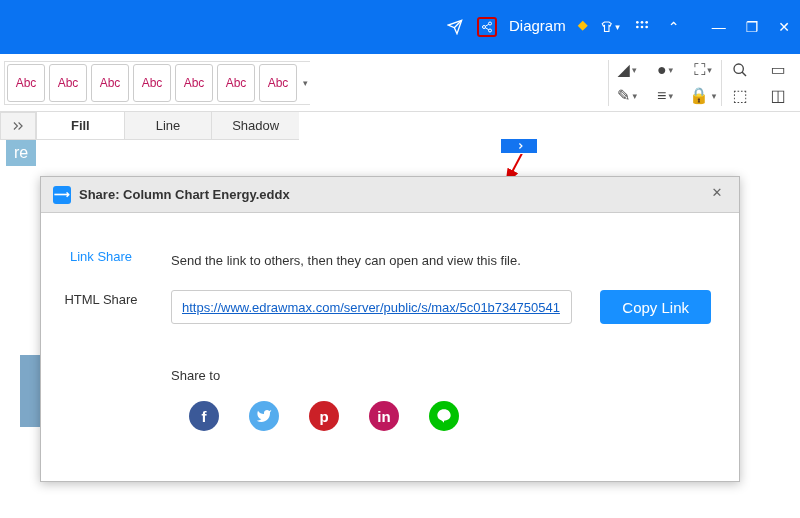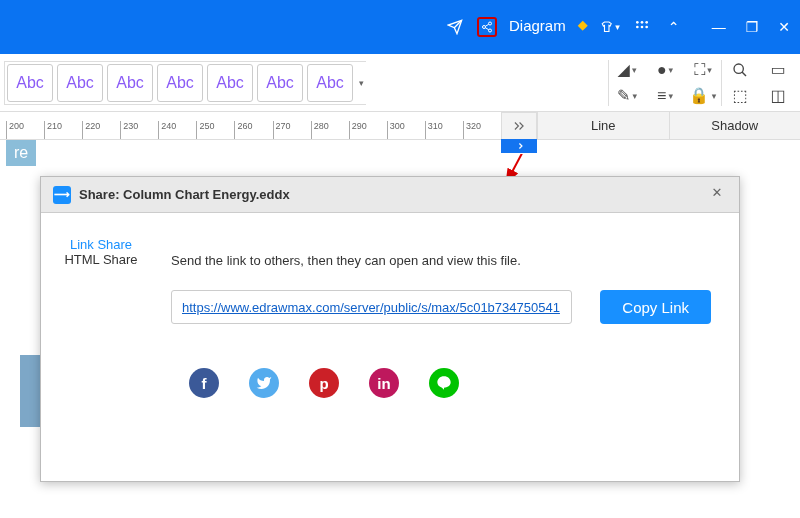--- a/index.html
+++ b/index.html
@@ -11,21 +11,21 @@
 .win-btn{color:#fff;font-size:14px;line-height:1;cursor:pointer}
 .tb-right{display:flex;align-items:flex-start;gap:12px}
 .tb-ico{width:20px;height:20px;display:flex;align-items:center;justify-content:center;color:#fff;cursor:pointer}
 .tb-label{color:#fff;font-size:15px}
 .tb-diamond{color:#ffc107}
 .share-highlight{border:2px solid #c00;border-radius:3px;padding:2px}
 
 
 .toolbar{height:58px;background:#fff;border-bottom:1px solid #ddd;display:flex;align-items:center;position:relative}
 .text-boxes{display:flex;gap:4px;margin-left:4px;padding:2px;border:1px solid #ddd;border-right:none}
-.txt-btn{width:46px;height:38px;border:1px solid #ccc;border-radius:3px;display:flex;align-items:center;justify-content:center;font-size:16px;color:#8b5cf6;background:#fff;cursor:pointer}
+.txt-btn{width:38px;height:38px;border:1px solid #ccc;border-radius:3px;display:flex;align-items:center;justify-content:center;font-size:12px;color:#be185d;background:#fff;cursor:pointer}
 .sep{width:1px;height:46px;background:#ddd;margin:0 8px}
 .tool-col{display:flex;flex-direction:column;gap:6px}
 .tool-row{display:flex;gap:18px;align-items:center}
 .tico{width:20px;height:20px;color:#444;display:flex;align-items:center;justify-content:center;font-size:16px;cursor:pointer}
 .dd{font-size:9px;margin-left:2px;color:#666}
 
 
 .subbar{height:28px;display:flex}
 .ruler-area{flex:1;background:#fff;border-bottom:1px solid #ddd;display:flex;align-items:flex-end;overflow:hidden;padding-left:6px}
 .ruler-tick{width:40px;font-size:9px;color:#666;border-left:1px solid #aaa;height:18px;text-align:left;padding-left:2px}
@@ -41,21 +41,21 @@
 .chart-bars{position:absolute;left:20px;top:215px;display:flex;gap:28px}
 .bar{width:40px;background:#7da7c7}
 
 
 .dialog{position:absolute;left:40px;top:176px;width:700px;height:306px;background:#fff;border:1px solid #bbb;box-shadow:0 2px 10px rgba(0,0,0,0.25);display:flex;flex-direction:column}
 .dlg-title{height:36px;background:#e9e9e9;border-bottom:1px solid #ccc;display:flex;align-items:center;padding:0 12px;gap:8px}
 .dlg-logo{width:18px;height:18px;background:#1890ff;border-radius:3px;display:flex;align-items:center;justify-content:center;color:#fff;font-size:11px;font-weight:700}
 .dlg-title-txt{font-weight:700;color:#333;flex:1}
 .dlg-close{width:20px;height:20px;color:#666;cursor:pointer;text-align:center}
 .dlg-body{flex:1;display:flex}
-.dlg-side{width:120px;padding-top:24px;display:flex;flex-direction:column;align-items:center;}
+.dlg-side{width:120px;padding-top:36px;display:flex;flex-direction:column;align-items:center;gap:28px}
 .side-item{font-size:13px;color:#333;cursor:pointer;text-align:center}
 .side-item.active{color:#1890ff}
 .dlg-main{flex:1;padding:40px 28px 20px 10px}
 .desc{font-size:13px;color:#333;margin-bottom:22px}
 .link-row{display:flex;gap:28px;align-items:center;margin-bottom:44px}
 .link-input{flex:1;height:34px;border:1px solid #ccc;border-radius:3px;padding:0 10px;color:#1060c9;text-decoration:underline;font-size:13px;display:flex;align-items:center;overflow:hidden;white-space:nowrap}
 .copy-btn{height:34px;padding:0 22px;background:#1890ff;color:#fff;border:none;border-radius:4px;font-size:15px;cursor:pointer}
 .share-to-lbl{font-size:13px;color:#333;margin-bottom:18px}
 .social-row{display:flex;gap:30px;align-items:center;padding-left:18px}
 .soc{width:30px;height:30px;border-radius:50%;display:flex;align-items:center;justify-content:center;color:#fff;font-weight:700;font-size:15px;cursor:pointer}
@@ -147,41 +147,27 @@
     </div>
     <div class="tool-row">
       <span class="tico">⬚</span>
       <span class="tico">◫</span>
     </div>
   </div>
   <div style="width:12px"></div>
 </div>
 
 <div class="subbar">
-  <div class="ruler-area" id="ruler">
-      <div class="ruler-tick">200</div>
-      <div class="ruler-tick">210</div>
-      <div class="ruler-tick">220</div>
-      <div class="ruler-tick">230</div>
-      <div class="ruler-tick">240</div>
-      <div class="ruler-tick">250</div>
-      <div class="ruler-tick">260</div>
-      <div class="ruler-tick">270</div>
-      <div class="ruler-tick">280</div>
-      <div class="ruler-tick">290</div>
-      <div class="ruler-tick">300</div>
-      <div class="ruler-tick">310</div>
-      <div class="ruler-tick">320</div>
-    </div>
   <div class="expand-btn">
     <svg width="14" height="14" viewBox="0 0 24 24" fill="none" stroke="#666" stroke-width="2">
         <path d="M13 6l6 6-6 6M5 6l6 6-6 6"></path>
       </svg>
   </div>
   <div class="right-panel">
+    <div class="rtab active">Fill</div>
     <div class="rtab">Line</div>
     <div class="rtab">Shadow</div>
   </div>
 </div>
 
 <div class="canvas-area">
   <div class="right-small-expand" style="top:-1px">
     <svg width="12" height="10" viewBox="0 0 24 24" fill="none" stroke="#fff" stroke-width="3">
         <path d="M13 6l6 6-6 6"></path>
       </svg>
@@ -213,20 +199,21 @@
     <div class="dlg-side">
       <div class="side-item active">Link Share</div>
       <div class="side-item">HTML Share</div>
     </div>
     <div class="dlg-main">
       <div class="desc">Send the link to others, then they can open and view this file.</div>
       <div class="link-row">
         <div class="link-input">https://www.edrawmax.com/server/public/s/max/5c01b734750541</div>
         <button class="copy-btn">Copy Link</button>
       </div>
+      <div class="share-to-lbl">Share to</div>
       <div class="social-row">
         <div class="soc fb">f</div>
         <div class="soc tw">
             <svg width="16" height="16" viewBox="0 0 24 24" fill="#fff">
               <path d="M23 3a10.9 10.9 0 01-3.14 1.53A4.48 4.48 0 0012 8v1A10.66 10.66 0 013 4s-4 9 5 13a11.64 11.64 0 01-7 2c9 5 20 0 20-11.5a4.5 4.5 0 00-.08-.83A7.72 7.72 0 0023 3z"></path>
             </svg>
           </div>
         <div class="soc pn">p</div>
         <div class="soc li">in</div>
         <div class="soc ln">

